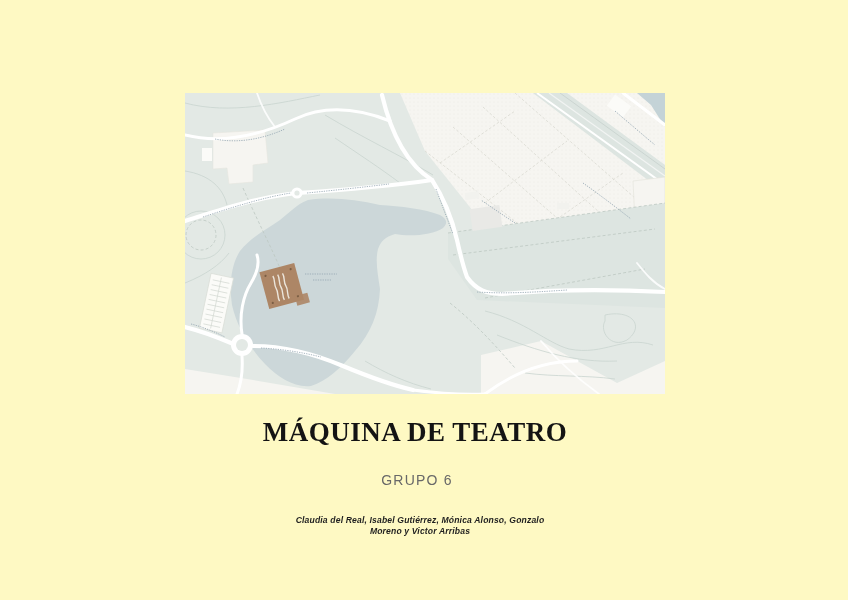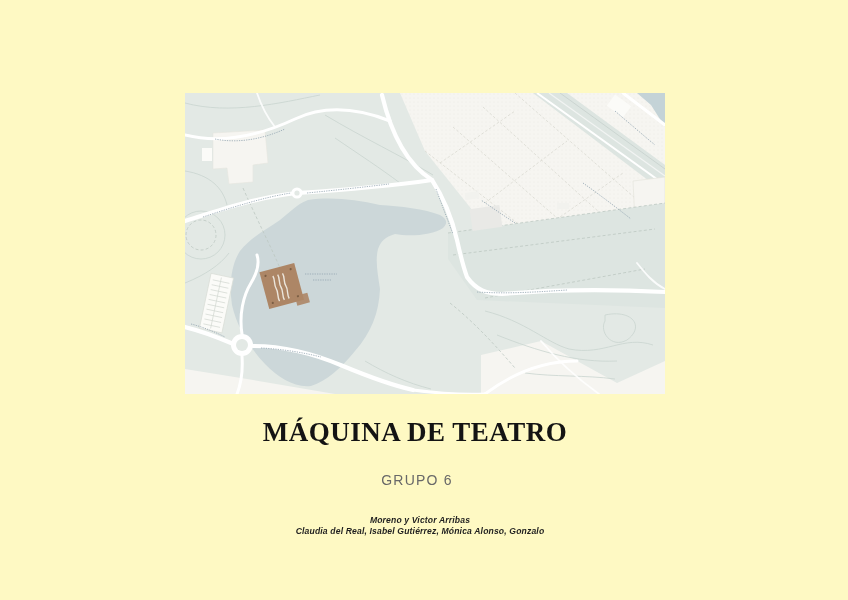--- a/index.html
+++ b/index.html
@@ -216,17 +216,17 @@
         <path d="M430,18 C444,30 458,42 470,52"></path>
         <path d="M330,130 C318,122 306,114 296,107"></path>
       </g>
     </svg>
   </div>
 
   <div class="title">MÁQUINA DE TEATRO</div>
   <div class="group">GRUPO 6</div>
 
   <div class="credits">
+    <div>Claudia del Real, Isabel Gutiérrez, Mónica Alonso, Gonzalo</div>
     <div>Moreno y Victor Arribas</div>
-    <div>Claudia del Real, Isabel Gutiérrez, Mónica Alonso, Gonzalo</div>
   </div>
 
 </div>
 
 </body></html>

